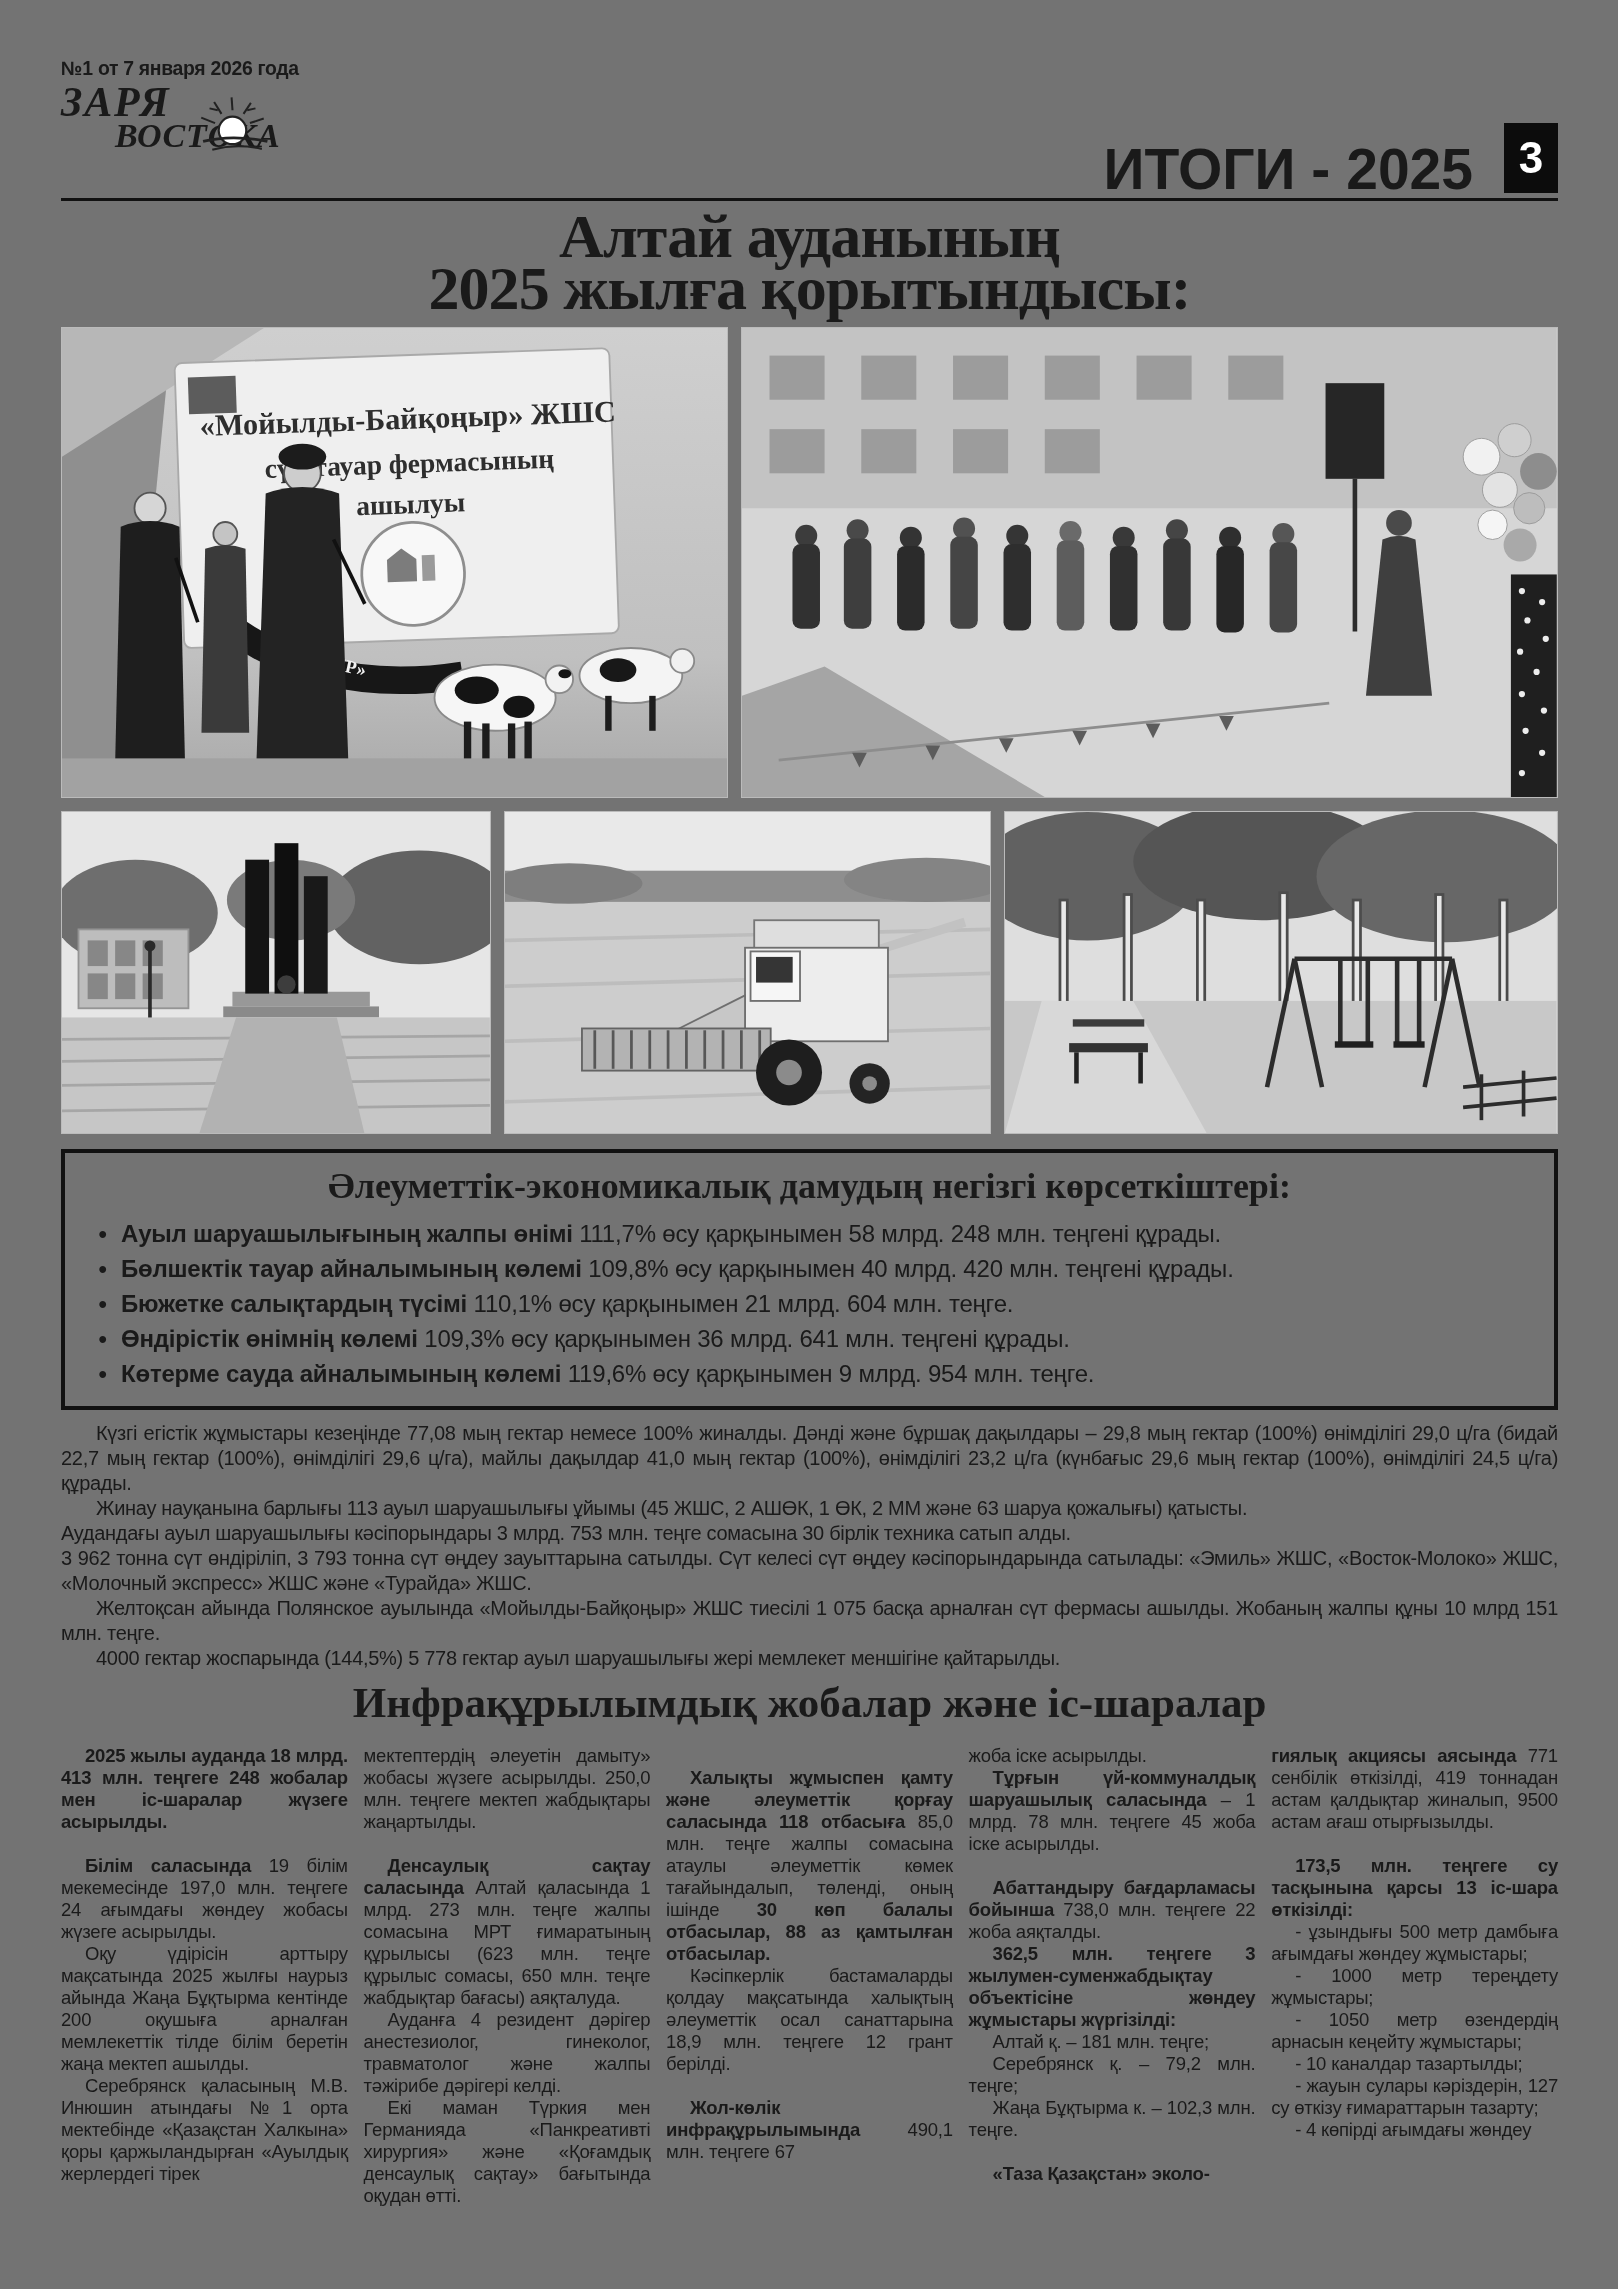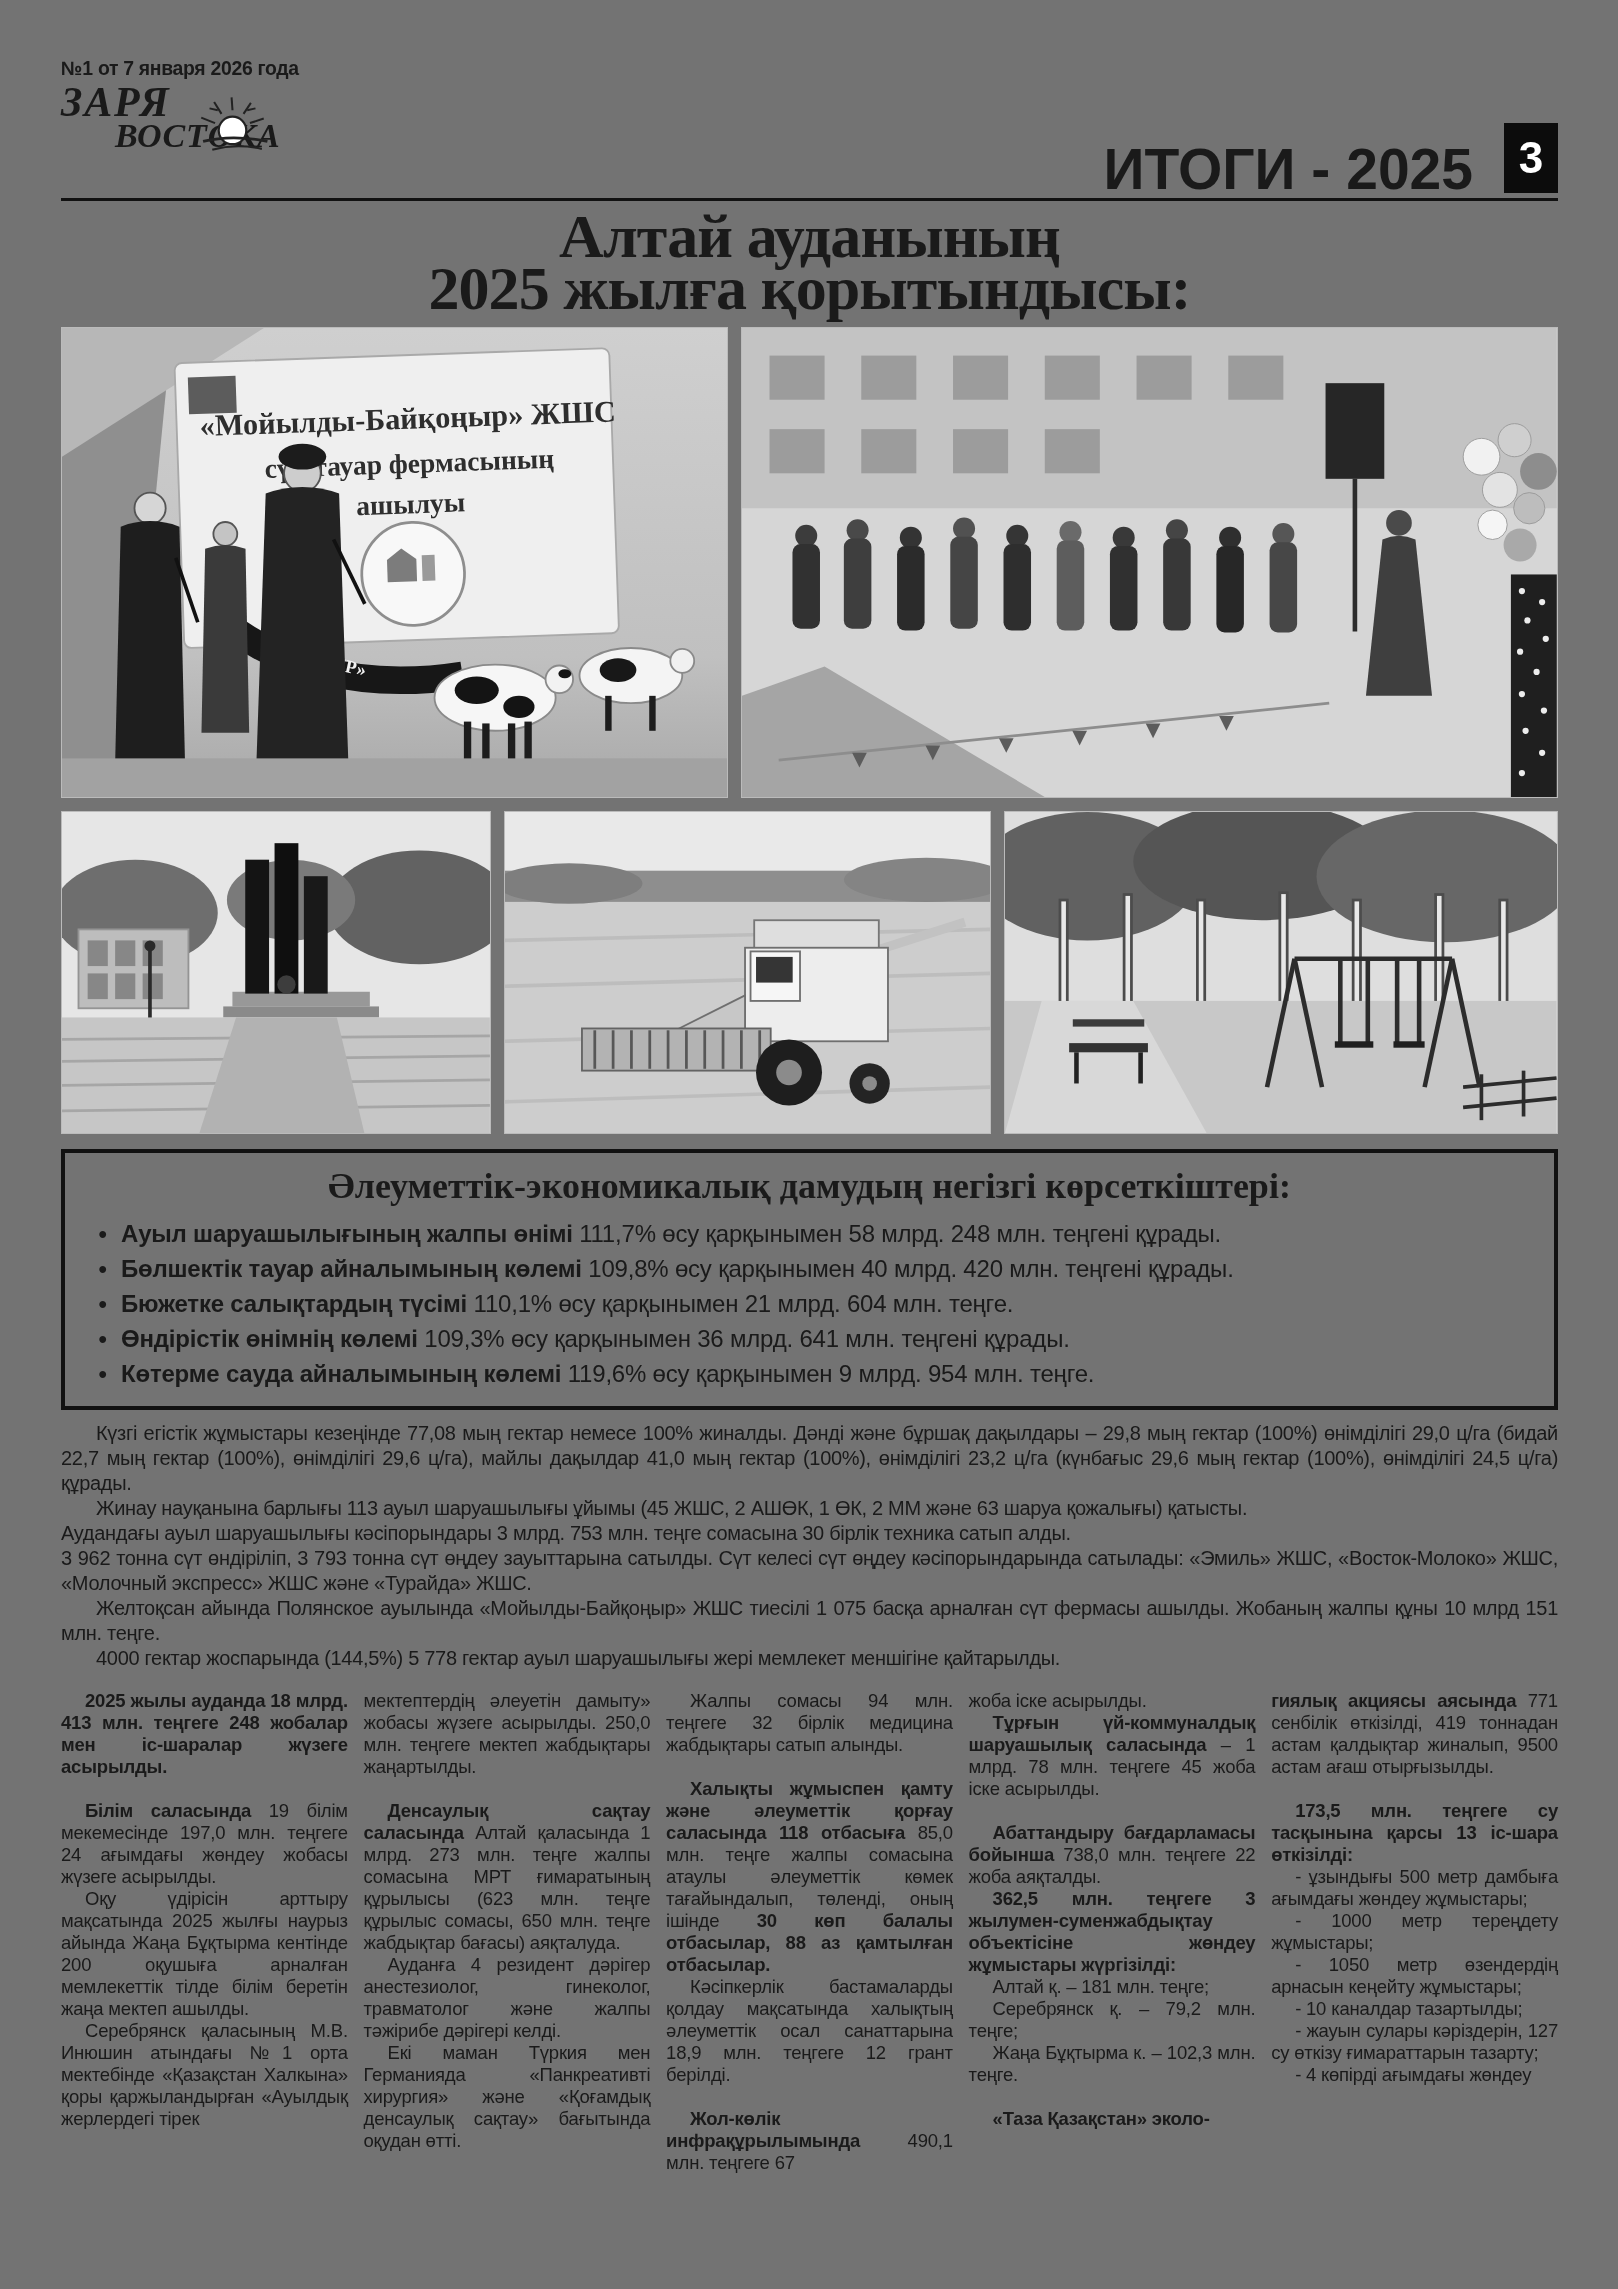--- a/index.html
+++ b/index.html
@@ -384,36 +384,36 @@
 
   <div class="lead-text">
       <p class="ind">Күзгі егістік жұмыстары кезеңінде 77,08 мың гектар немесе 100% жиналды. Дәнді және бұршақ дақылдары – 29,8 мың гектар (100%) өнімділігі 29,0 ц/га (бидай 22,7 мың гектар (100%), өнімділігі 29,6 ц/га), майлы дақылдар 41,0 мың гектар (100%), өнімділігі 23,2 ц/га (күнбағыс 29,6 мың гектар (100%), өнімділігі 24,5 ц/га) құрады.</p>
       <p class="ind">Жинау науқанына барлығы 113 ауыл шаруашылығы ұйымы (45 ЖШС, 2 АШӨК, 1 ӨК, 2 ММ және 63 шаруа қожалығы) қатысты.</p>
       <p>Аудандағы ауыл шаруашылығы кәсіпорындары 3 млрд. 753 млн. теңге сомасына 30 бірлік техника сатып алды.</p>
       <p>3 962 тонна сүт өндіріліп, 3 793 тонна сүт өңдеу зауыттарына сатылды. Сүт келесі сүт өңдеу кәсіпорындарында сатылады: «Эмиль» ЖШС, «Восток-Молоко» ЖШС, «Молочный экспресс» ЖШС және «Турайда» ЖШС.</p>
       <p class="ind">Желтоқсан айында Полянское ауылында «Мойылды-Байқоңыр» ЖШС тиесілі 1 075 басқа арналған сүт фермасы ашылды. Жобаның жалпы құны 10 млрд 151 млн. теңге.</p>
       <p class="ind">4000 гектар жоспарында (144,5%) 5 778 гектар ауыл шаруашылығы жері мемлекет меншігіне қайтарылды.</p>
     </div>
 
+  <div class="subsection-title">Инфрақұрылымдық жобалар және іс-шаралар</div>
 
   <div class="columns">
     <div class="col">
         <p class="ind"><span class="b">2025 жылы ауданда 18 млрд. 413 млн. теңгеге 248 жобалар мен іс-шаралар жүзеге асырылды.</span></p>
         <p class="ind gap"><span class="b">Білім саласында</span><span> 19 білім мекемесінде 197,0 млн. теңгеге 24 ағымдағы жөндеу жобасы жүзеге асырылды.</span></p>
         <p class="ind"><span>Оқу үдірісін арттыру мақсатында 2025 жылғы наурыз айында Жаңа Бұқтырма кентінде 200 оқушыға арналған мемлекеттік тілде білім беретін жаңа мектеп ашылды.</span></p>
         <p class="ind"><span>Серебрянск қаласының М.В. Инюшин атындағы №1 орта мектебінде «Қазақстан Халкына» қоры қаржыландырған «Ауылдық жерлердегі тірек</span></p>
       </div>
     <div class="col">
         <p><span>мектептердің әлеуетін дамыту» жобасы жүзеге асырылды. 250,0 млн. теңгеге мектеп жабдықтары жаңартылды.</span></p>
         <p class="ind gap"><span class="b">Денсаулық сақтау саласында</span><span> Алтай қаласында 1 млрд. 273 млн. теңге жалпы сомасына МРТ ғимаратының құрылысы (623 млн. теңге құрылыс сомасы, 650 млн. теңге жабдықтар бағасы) аяқталуда.</span></p>
         <p class="ind"><span>Ауданға 4 резидент дәрігер анестезиолог, гинеколог, травматолог және жалпы тәжірибе дәрігері келді.</span></p>
         <p class="ind"><span>Екі маман Түркия мен Германияда «Панкреативті хирургия» және «Қоғамдық денсаулық сақтау» бағытында оқудан өтті.</span></p>
       </div>
     <div class="col">
-        <p class="ind"><span>Жалпы сомасы 94 млн. теңгеге 32 бірлік медицина жабдықтары сатып алынды.</span></p>
         <p class="ind gap"><span class="b">Халықты жұмыспен қамту және әлеуметтік қорғау саласында 118 отбасыға</span><span> 85,0 млн. теңге жалпы сомасына атаулы әлеуметтік көмек тағайындалып, төленді, оның ішінде </span><span class="b">30 көп балалы отбасылар, 88 аз қамтылған отбасылар.</span></p>
         <p class="ind"><span>Кәсіпкерлік бастамаларды қолдау мақсатында халықтың әлеуметтік осал санаттарына 18,9 млн. теңгеге 12 грант берілді.</span></p>
         <p class="ind gap"><span class="b">Жол-көлік инфрақұрылымында</span><span> 490,1 млн. теңгеге 67</span></p>
       </div>
     <div class="col">
         <p><span>жоба іске асырылды.</span></p>
         <p class="ind"><span class="b">Тұрғын үй-коммуналдық шаруашылық саласында</span><span> – 1 млрд. 78 млн. теңгеге 45 жоба іске асырылды.</span></p>
         <p class="ind gap"><span class="b">Абаттандыру бағдарламасы бойынша</span><span> 738,0 млн. теңгеге 22 жоба аяқталды.</span></p>
         <p class="ind"><span class="b">362,5 млн. теңгеге 3 жылумен-суменжабдықтау объектісіне жөндеу жұмыстары жүргізілді:</span></p>
         <p class="ind"><span>Алтай қ. – 181 млн. теңге;</span></p>

